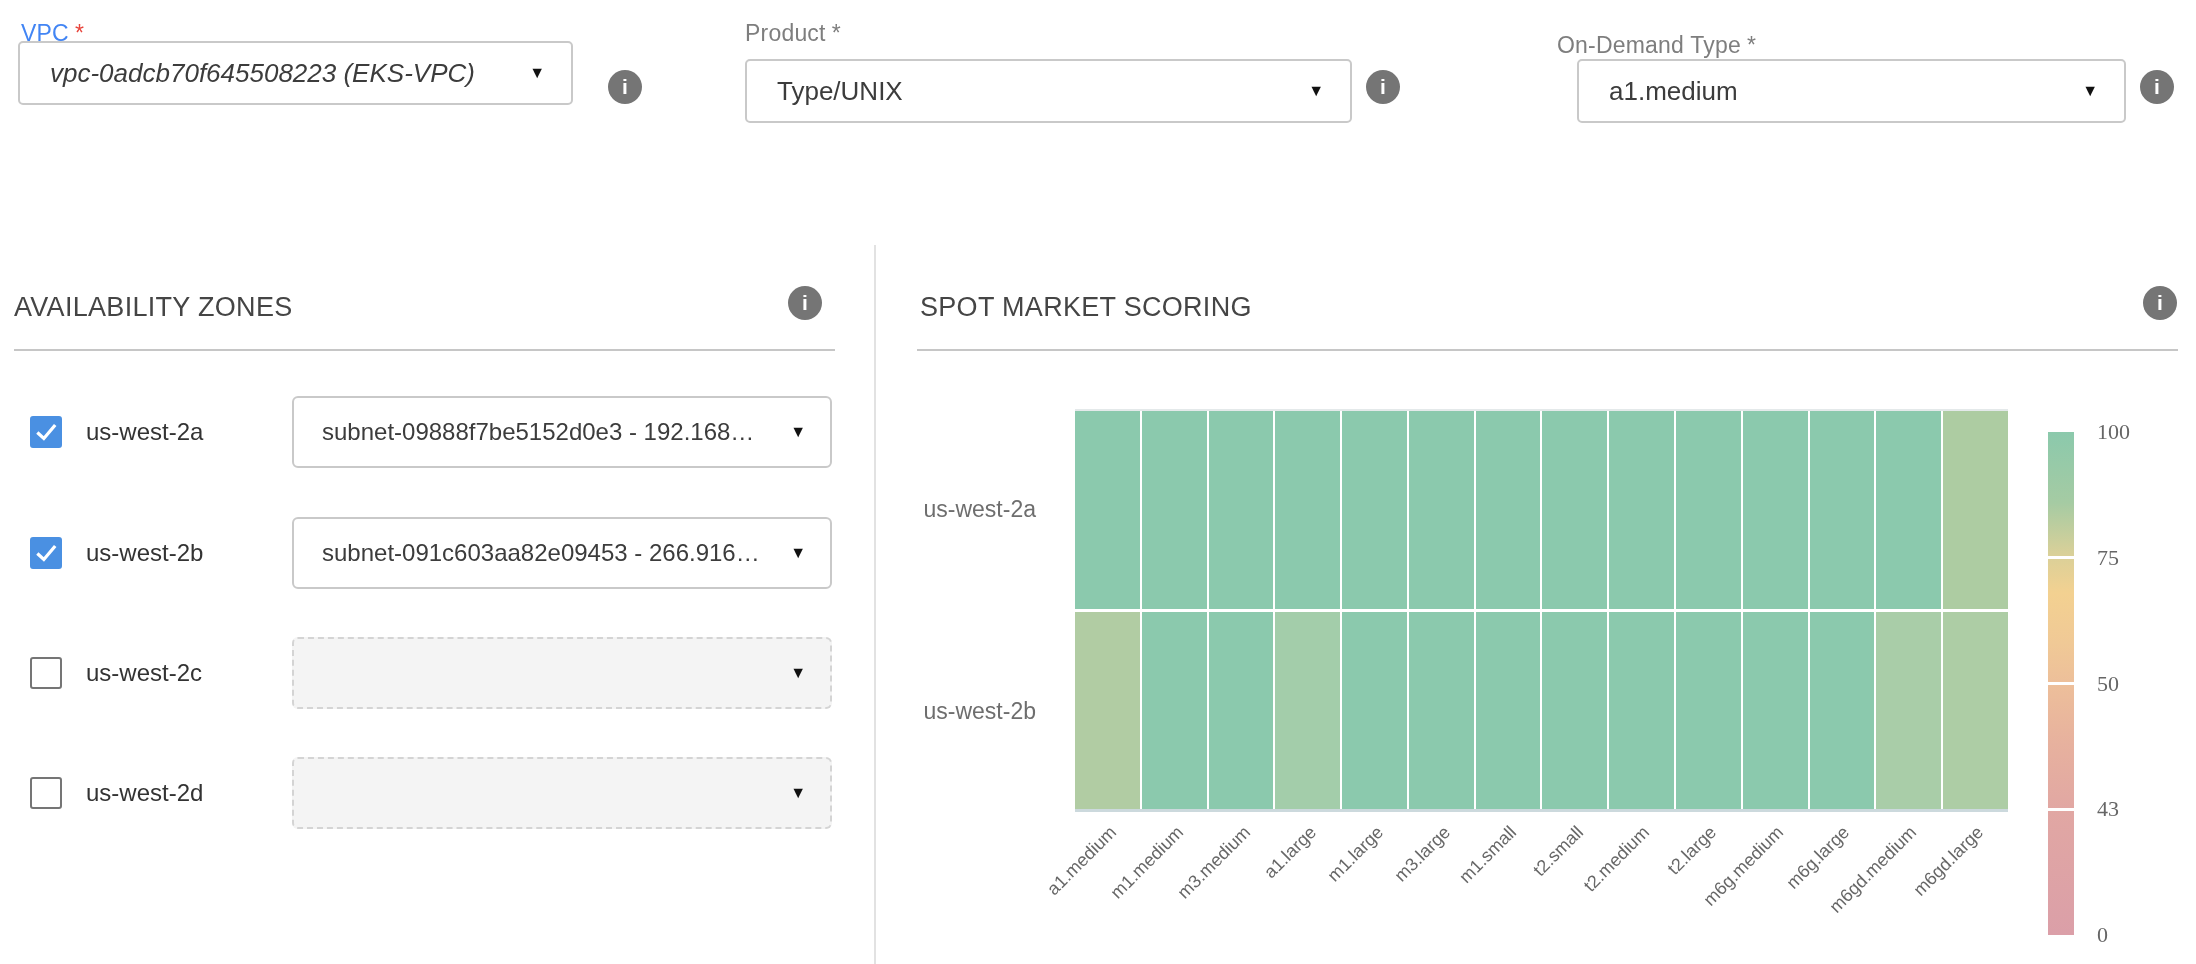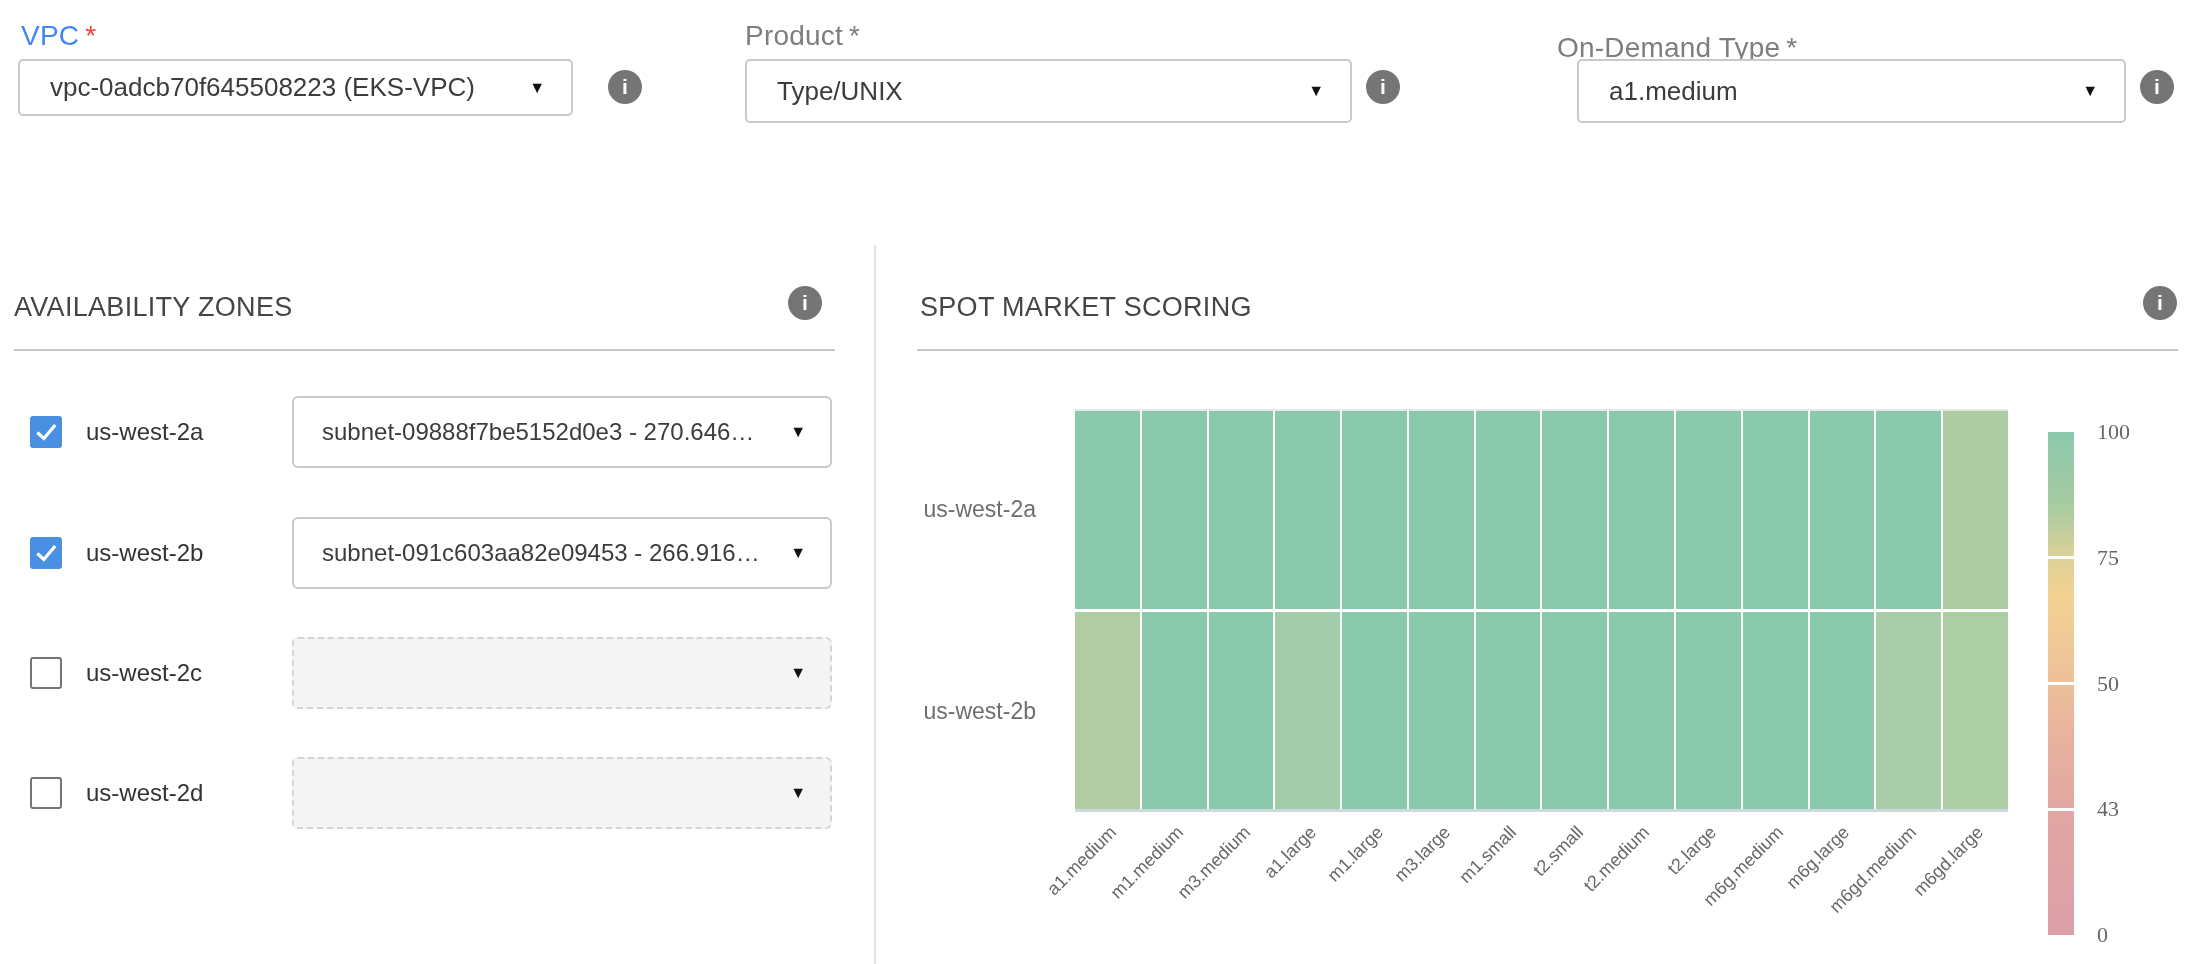--- a/index.html
+++ b/index.html
@@ -4,21 +4,21 @@
 <style>
   * { margin:0; padding:0; box-sizing:border-box; }
   html,body { background:#ffffff; }
   body {
     width:2196px; height:964px; position:relative; overflow:hidden;
     font-family:"Liberation Sans", sans-serif; color:#3c3c3c;
   }
   .abs { position:absolute; }
 
   
-  .field-label { font-size:28px; color:#7e7e7e; letter-spacing:0.2px; }
+  .field-label { font-size:23px; color:#7e7e7e; letter-spacing:0.2px; }
   .field-label.accent { color:#4285f4; }
   .req { margin-left:6px; }
   .req.red { color:#e8453c; }
   .select-box {
     background:#fff; border:2px solid #c9c9c9; border-radius:5px;
     display:flex; align-items:center; justify-content:space-between;
     padding:0 26px 0 30px; font-size:26px; color:#3c3c3c;
   }
   .caret { font-size:16px; color:#111; flex:0 0 auto; margin-left:16px; }
   .info {
@@ -85,21 +85,21 @@
   }
 </style>
 </head>
 <body>
 
 <div>
 
   <div class="abs field-label accent" style="left:21px; top:20px;">
     <span>VPC</span><span class="req red">*</span>
   </div>
-  <div class="abs select-box" style="left:18px; top:59px; width:555px; height:57px;">
+  <div class="abs select-box" style="left:18px; top:41px; width:555px; height:64px;font-style:italic;">
     <span>vpc-0adcb70f645508223 (EKS-VPC)</span>
     <span class="caret">▼</span>
   </div>
   <div class="abs info" style="left:608px; top:70px;">i</div>
 
   <div class="abs field-label" style="left:745px; top:20px;">
     <span>Product</span><span class="req">*</span>
   </div>
   <div class="abs select-box" style="left:745px; top:59px; width:607px; height:64px;">
     <span>Type/UNIX</span>
@@ -125,21 +125,21 @@
   <div class="abs h-divider" style="left:14px; top:349px; width:821px;"></div>
 
   <div class="zone-row" style="top:396px;">
     <span class="checkbox checked">
       <svg viewBox="0 0 24 24" width="26" height="26">
           <path d="M4 12.5 L10 18 L20.5 5.5" stroke="#ffffff" stroke-width="3" fill="none"></path>
         </svg>
     </span>
     <span class="zone-label">us-west-2a</span>
     <div class="subnet-select">
-      <span class="subnet-value">subnet-09888f7be5152d0e3 - 270.646…</span>
+      <span class="subnet-value">subnet-09888f7be5152d0e3 - 192.168…</span>
       <span class="caret">▼</span>
     </div>
   </div>
 
   <div class="zone-row" style="top:517px;">
     <span class="checkbox checked">
       <svg viewBox="0 0 24 24" width="26" height="26">
           <path d="M4 12.5 L10 18 L20.5 5.5" stroke="#ffffff" stroke-width="3" fill="none"></path>
         </svg>
     </span>

